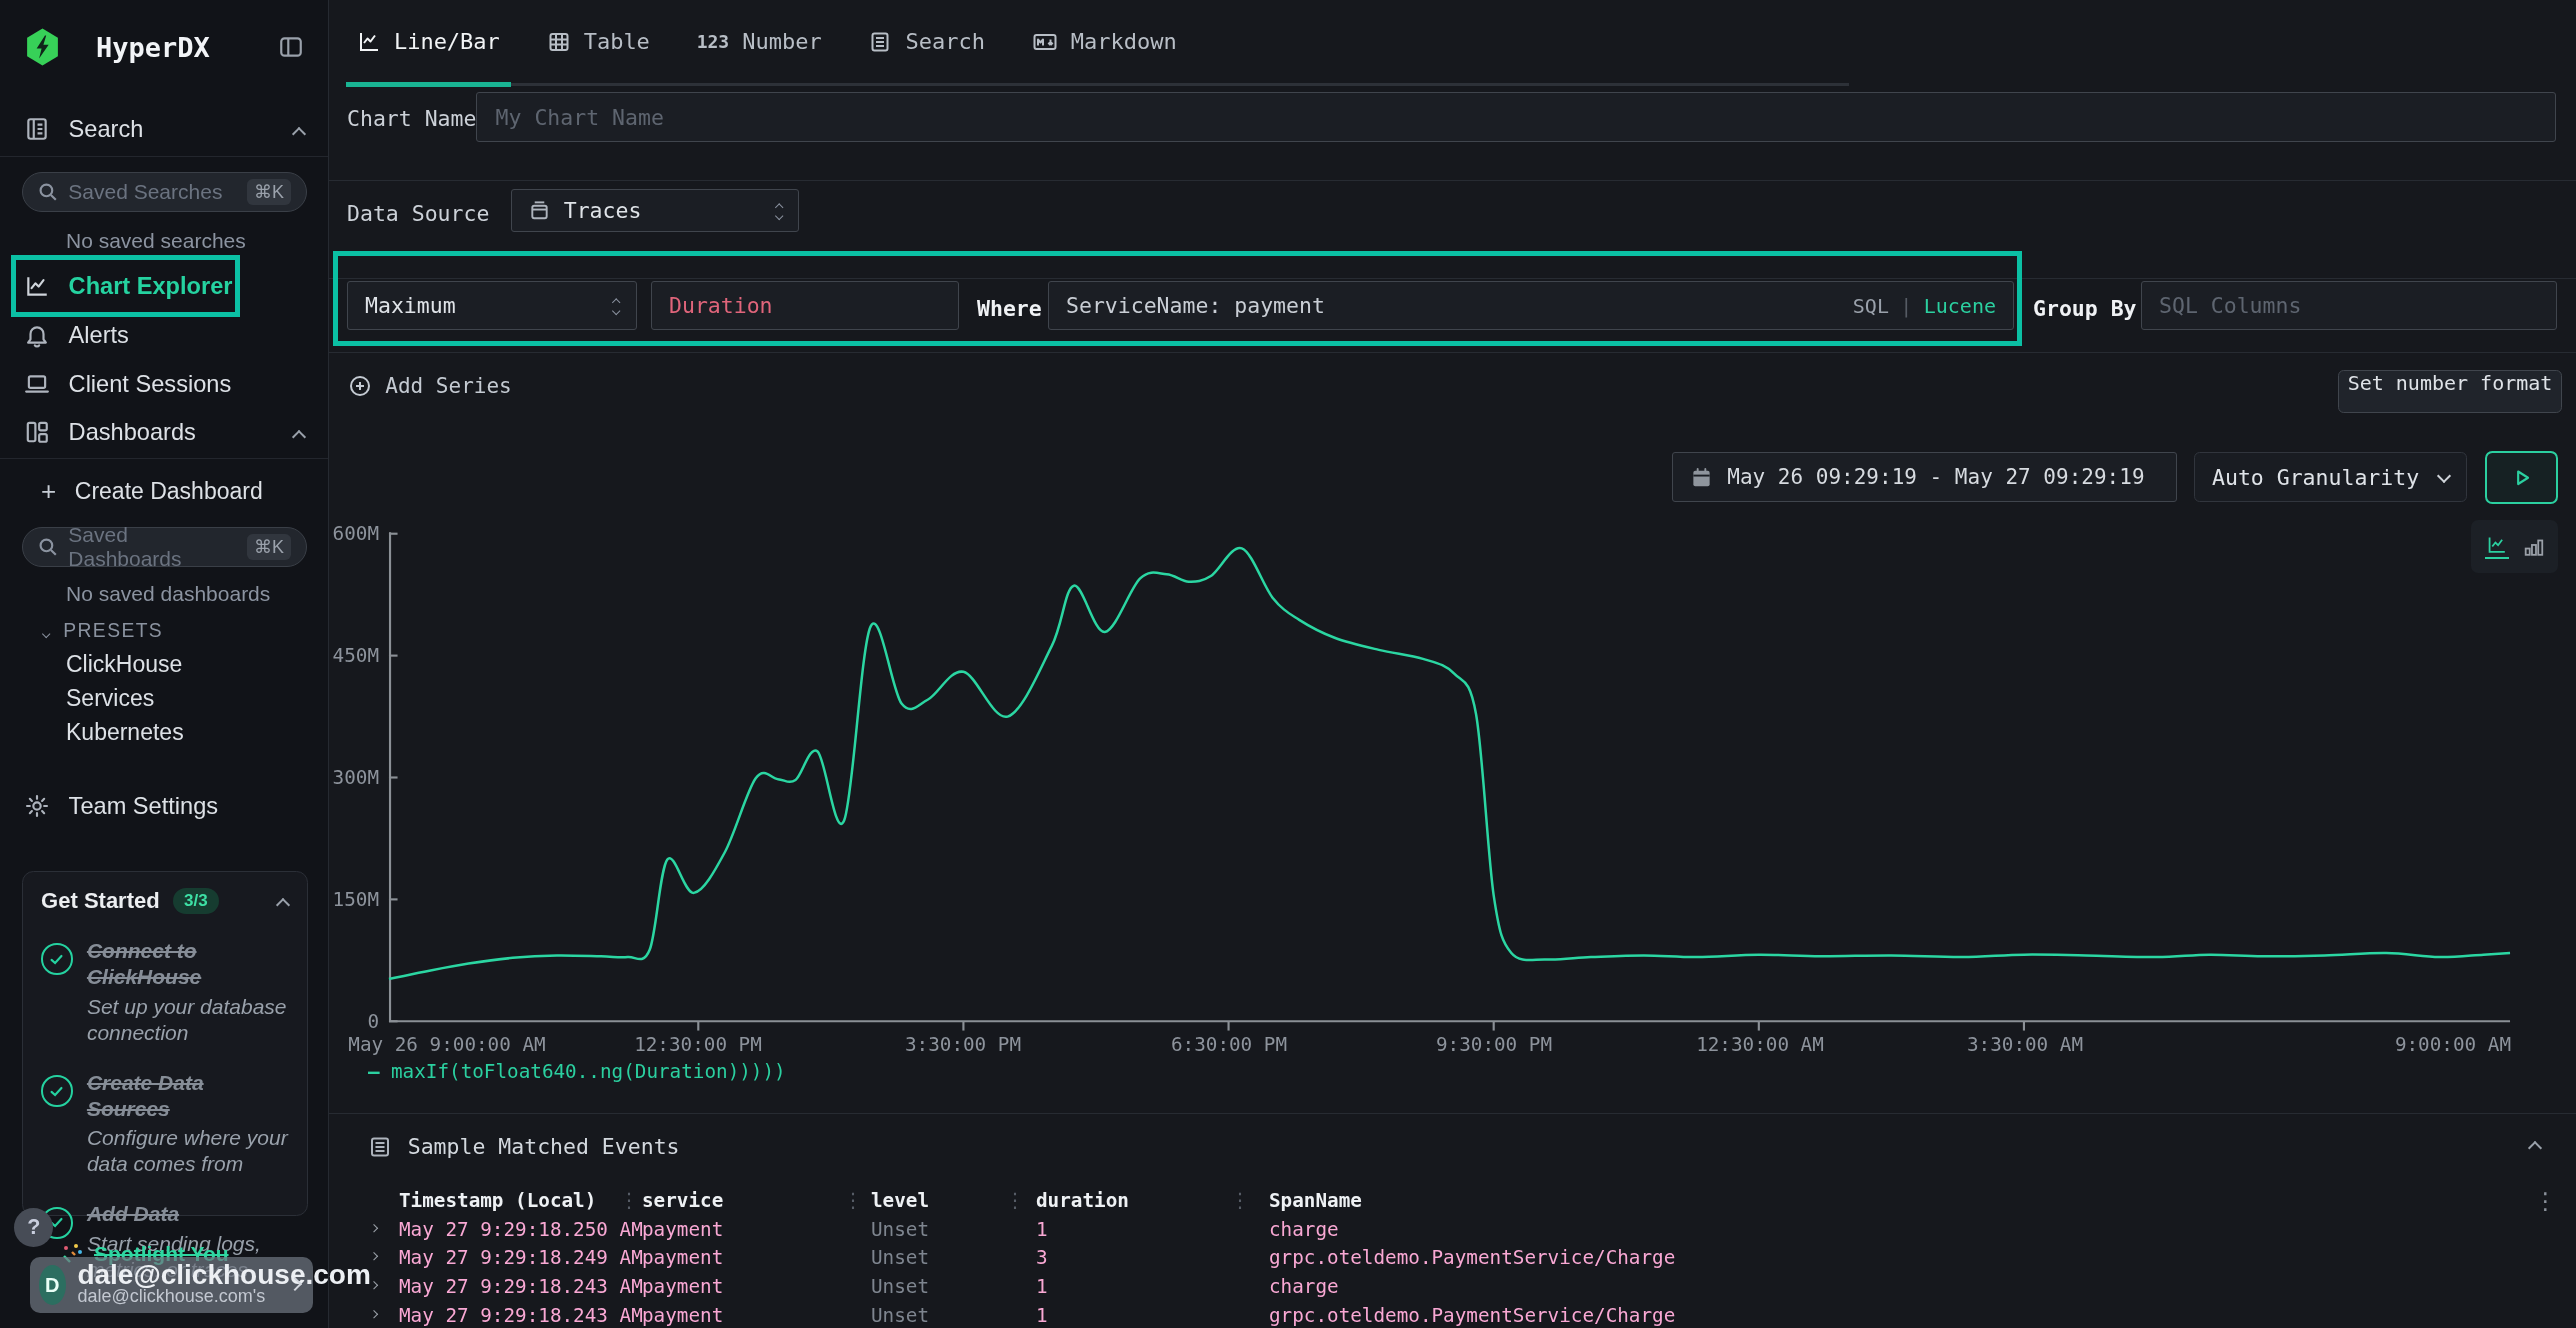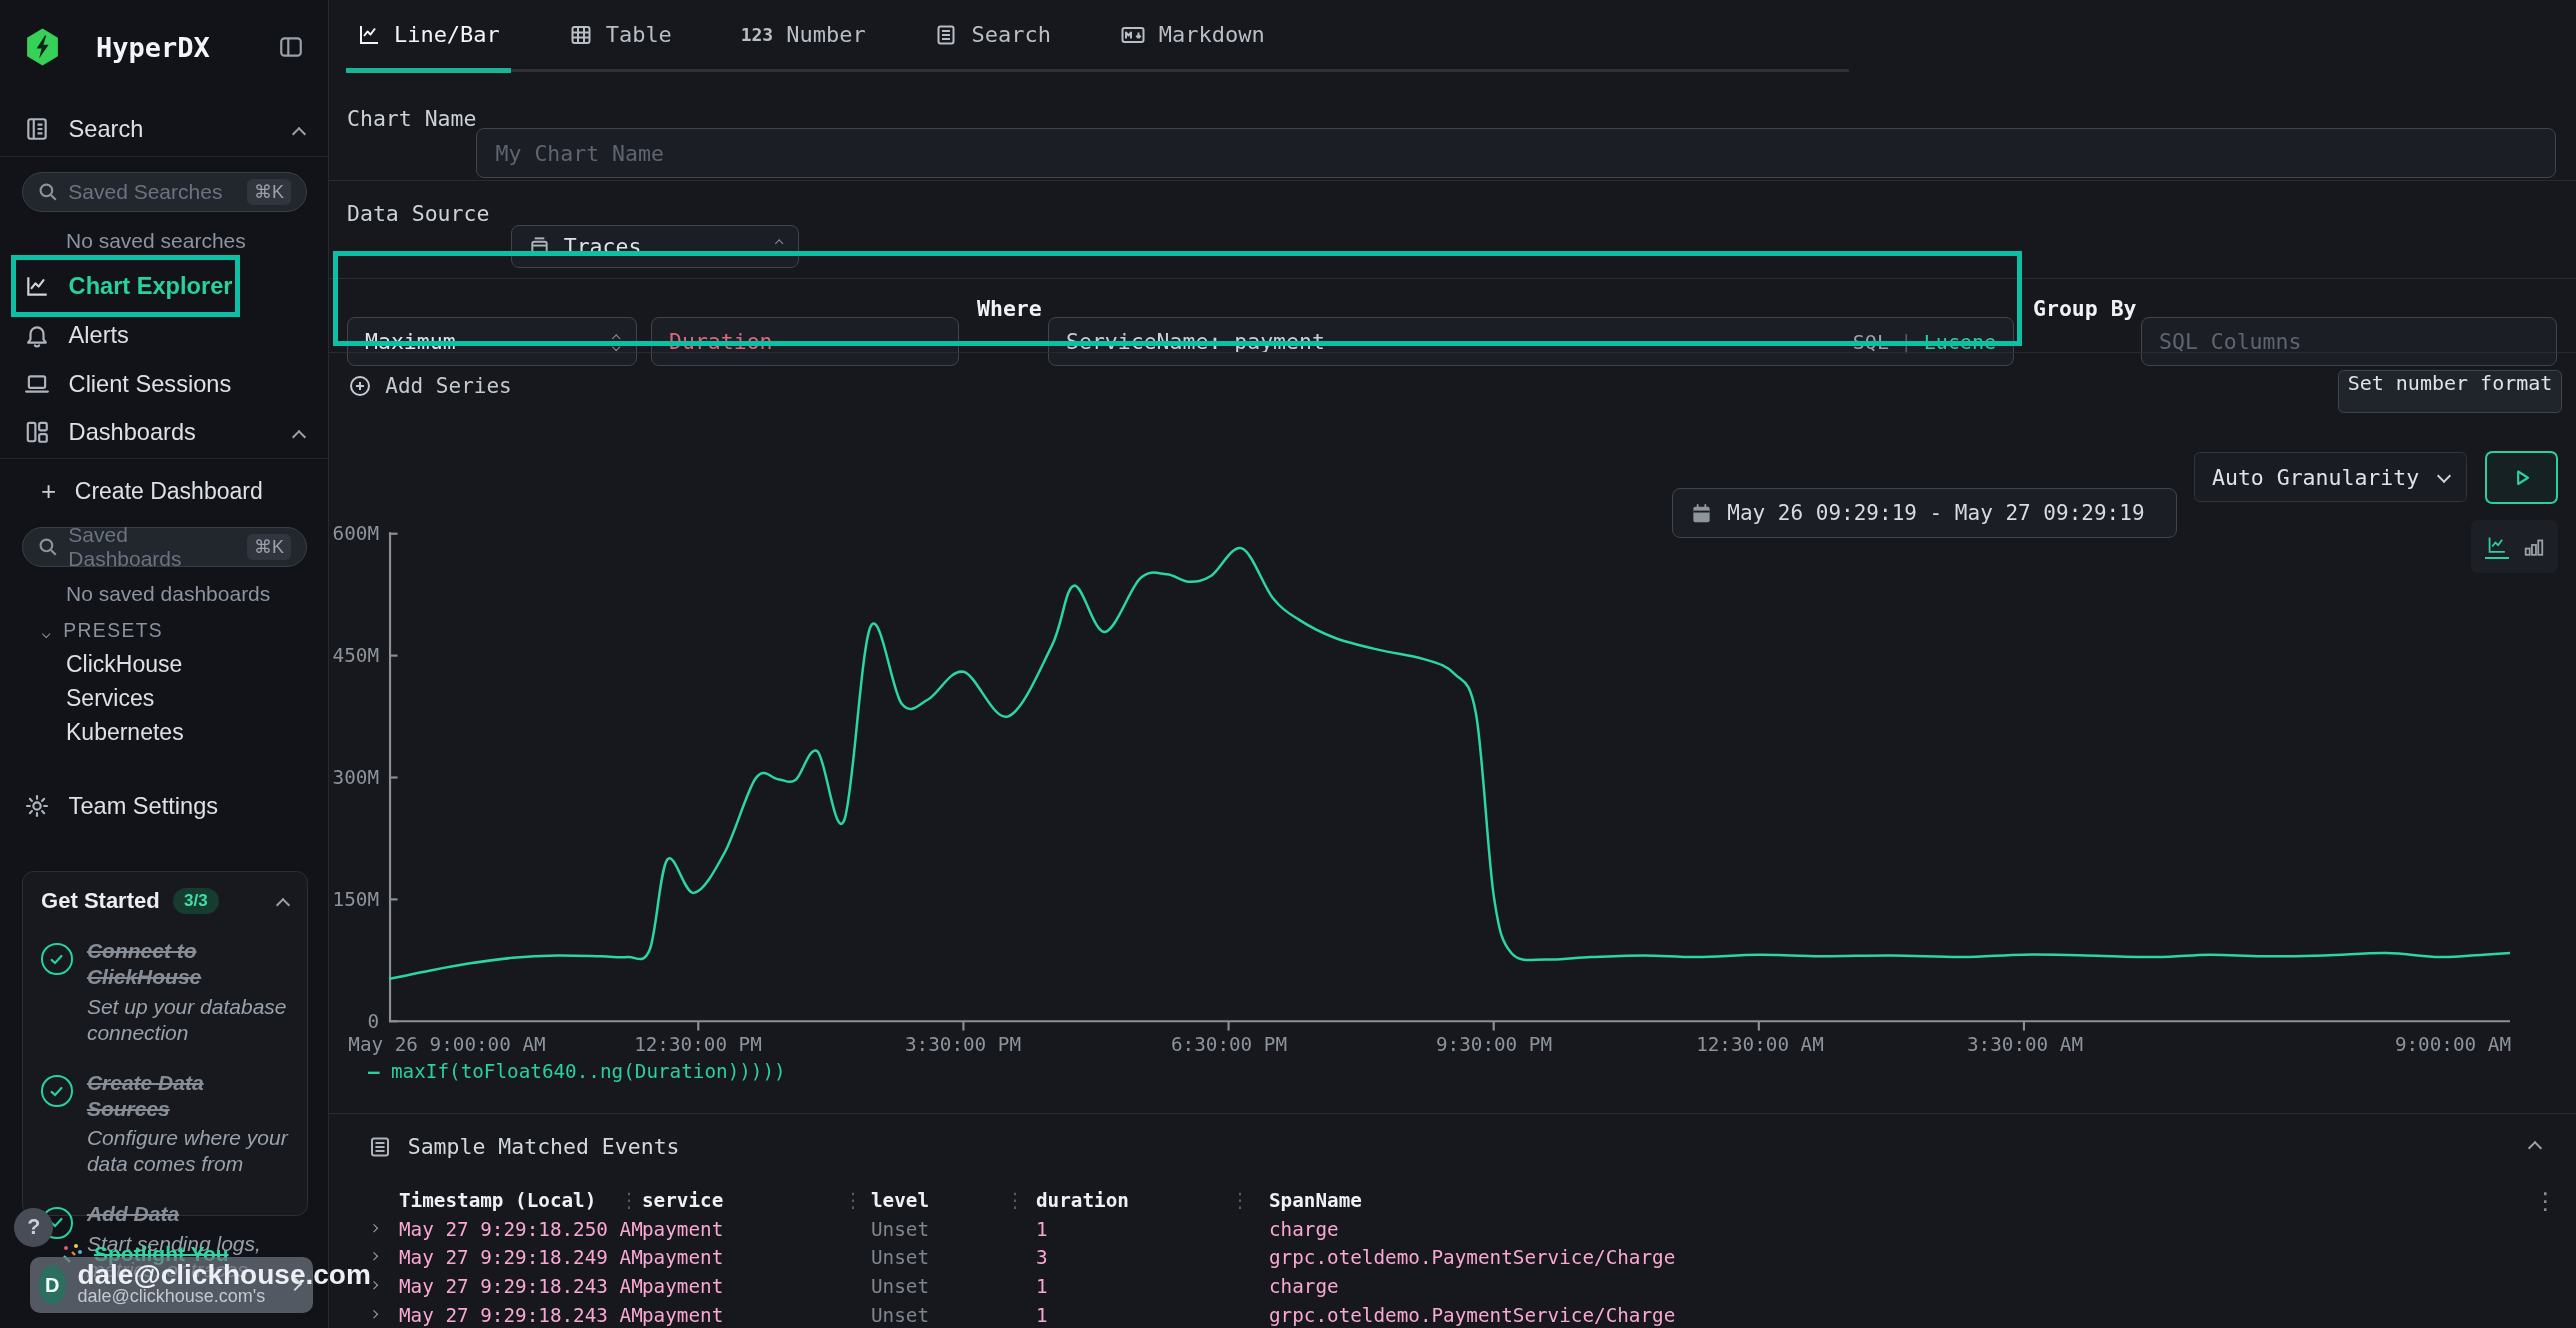--- a/index.html
+++ b/index.html
@@ -53,30 +53,30 @@
   #user-bar .avatar { width:40px; height:40px; border-radius:50%; background:#2c6e60; color:#e8fef6;
     font-weight:bold; font-size:20px; display:flex; align-items:center; justify-content:center; }
   #user-bar .email { color:#eceff3; font-weight:bold; font-size:28px; line-height:23px; }
   #user-bar .sub { color:#c3c8d1; font-size:18px; line-height:21px; }
 
   
   #main { position:absolute; left:329px; top:0; width:2247px; height:1328px; }
   .m-hr { position:absolute; left:0; width:2247px; height:1.4px; background:#272b32; }
 
   
-  #tabbar { position:absolute; left:16.5px; top:0; width:1503px; height:72px;
-    border-bottom:3.6px solid #2d3138; display:flex; gap:46px; }
+  #tabbar { position:absolute; left:16.5px; top:0; width:1503px; height:86px;
+    border-bottom:3.6px solid #2d3138; display:flex; gap:24px; }
   .tab { display:flex; align-items:center; gap:13px; padding:0 11.4px; color:#b8bec6;
     font-size:22px; position:relative; cursor:pointer; }
   .tab .ic { display:flex; }
   .tab.active { color:#f2f4f6; }
   .tab.active::after { content:""; position:absolute; left:0; right:0; bottom:-3.6px; height:4.3px; background:#19b493; }
 
   .label { color:#ccd1d8; font-size:21.5px; }
-  .inp { background:#1b1e24; border:1.4px solid #40454d; border-radius:8px; display:flex; align-items:center;margin-top:36px; }
+  .inp { background:#1b1e24; border:1.4px solid #40454d; border-radius:3px; display:flex; align-items:center; }
   input.raw { background:transparent; border:none; outline:none; color:#dfe3e8;
     font-size:21.5px; width:100%; font-family:"DejaVu Sans Mono","Liberation Mono",monospace; }
   input.raw::placeholder { color:#5e6570; }
 
   
   .annot { position:absolute; border:5.7px solid #0bc0a4; z-index:9; pointer-events:none; }
 
   
   #legend { position:absolute; left:39px; top:1060px; display:flex; gap:11.4px; align-items:center;
     color:#2bd0a0; font-size:19.3px; }

